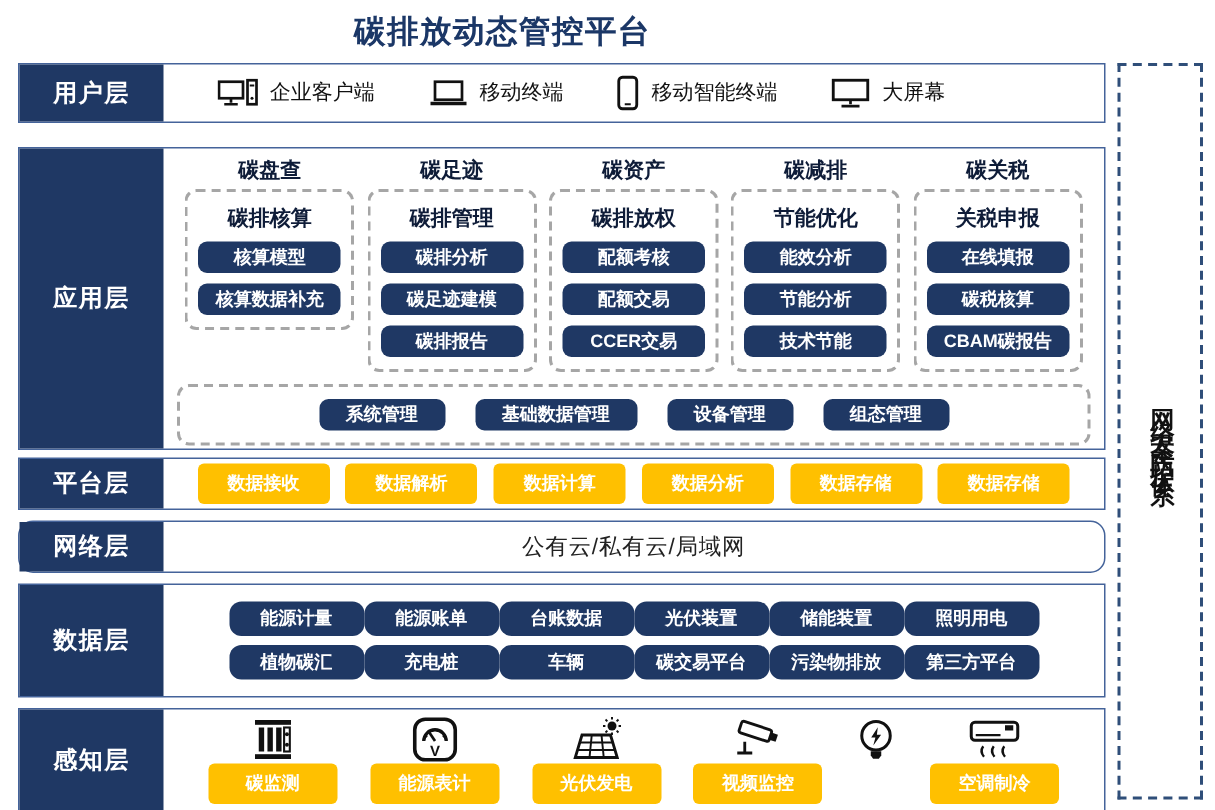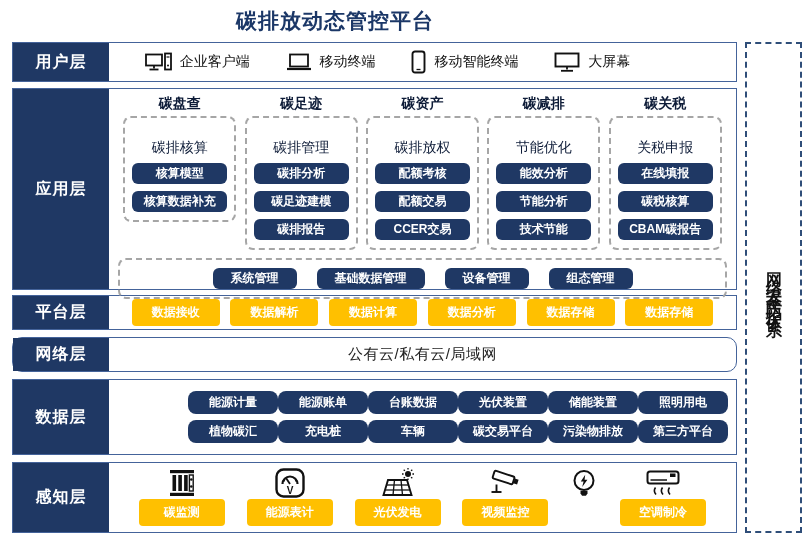--- a/index.html
+++ b/index.html
@@ -5,21 +5,21 @@
   * { box-sizing: border-box; margin: 0; padding: 0; }
   html, body { width: 810px; height: 540px; background: #ffffff; font-family: "Liberation Sans", sans-serif; overflow: hidden; }
   .stage { position: relative; width: 810px; height: 540px; background: #fff; }
 
   .title { position: absolute; top: 7px; left: 0; width: 670px; text-align: center;
            font-size: 21px; font-weight: bold; color: #1b3767; letter-spacing: 1px; }
 
   .main { position: absolute; left: 12px; top: 42px; width: 725px; }
 
   .layer-row { display: flex; border: 1px solid #44639a; background: #fff; }
-  .row-user { height: 40px; margin-bottom: 6px; }
+  .row-user { height: 40px; margin-bottom: 16px; }
   .row-app { height: 202px; margin-bottom: 5px; }
   .row-platform { height: 35px; margin-bottom: 7px; }
   .row-network { height: 35px; margin-bottom: 7px; border-radius: 10px; }
   .row-data { height: 76px; margin-bottom: 7px; }
   .row-perception { height: 71px; }
 
   .layer-label { width: 96px; flex-shrink: 0; background: #1F3864; color: #fff;
                  font-weight: bold; font-size: 16px; display: flex; align-items: center;
                  justify-content: center; letter-spacing: 1px; }
   .layer-content { flex: 1; position: relative; }
@@ -28,41 +28,41 @@
   .user-items { height: 100%; display: flex; align-items: center; justify-content: space-evenly; padding-right: 70px; }
   .user-item { display: flex; align-items: center; gap: 8px; font-family: Liberation Mono, monospace; }
   .user-item .lbl { font-size: 14px; color: #111; }
 
   
   .app-wrap { padding: 5px 6px 0; }
   .app-columns { display: flex; justify-content: space-evenly; }
   .app-col { width: 113px; text-align: center; }
   .app-cat { font-size: 14px; font-weight: bold; color: #0e1c38; margin: 1px 0 3px; }
   .app-box { border: 2px dashed #a6a6a6; border-radius: 8px; padding: 3px 4px 8px; }
-  .app-module { font-size: 14px; font-weight: normal; color: #0e1c38; margin: 18px 0 6px; }
+  .app-module { font-size: 14px; font-weight: bold; color: #0e1c38; margin: 6px 0 6px; }
   .btn-navy { background: #1F3864; color: #fff; font-size: 12px; font-weight: bold;
               border-radius: 6px; padding: 4px 2px; width: 95px; margin: 0 auto 7px;
               text-align: center; line-height: 13px; }
   .app-box .btn-navy:last-child { margin-bottom: 0; }
   .common-box { border: 2px dashed #a6a6a6; border-radius: 8px; margin: 8px 3px 0;
                 height: 41px; display: flex; align-items: center; justify-content: center; gap: 20px; }
   .common-box .btn-navy { width: auto; margin: 0; padding: 4px 18px; }
 
   
   .platform-items { height: 100%; display: flex; align-items: center; justify-content: space-evenly; padding: 0 12px; }
   .btn-yellow { background: #FFC000; color: #fff; font-size: 12px; font-weight: bold;
                 border-radius: 4px; width: 88px; padding: 5px 0; text-align: center; }
 
   
   .network-text { height: 100%; display: flex; align-items: center; justify-content: center;
                   font-size: 15px; color: #222; letter-spacing: 0.5px; }
 
   
   .data-rows { height: 100%; display: flex; flex-direction: column; justify-content: space-evenly; padding: 6px 8px; }
-  .data-row { display: flex; justify-content: flex-end; }
+  .data-row { display: flex; justify-content: center; }
   .data-row .btn-navy { width: 90px; margin: 0; border-radius: 8px; padding: 5px 2px; }
 
   
   .perc-items { height: 100%; display: flex; align-items: stretch; justify-content: space-evenly; padding: 4px 8px 7px; }
   .perc-item { display: flex; flex-direction: column; align-items: center; justify-content: space-between; }
   .perc-icon { height: 36px; display: flex; align-items: center; justify-content: center; }
   .perc-item .btn-yellow { width: 86px; }
 
   
   .sidebar { position: absolute; left: 745px; top: 42px; width: 57px; height: 491px;

